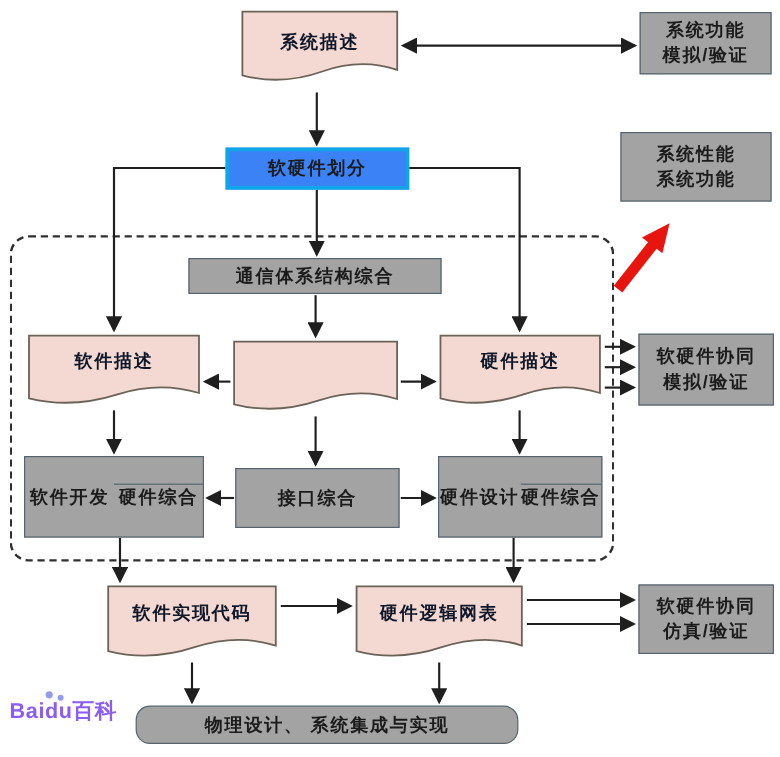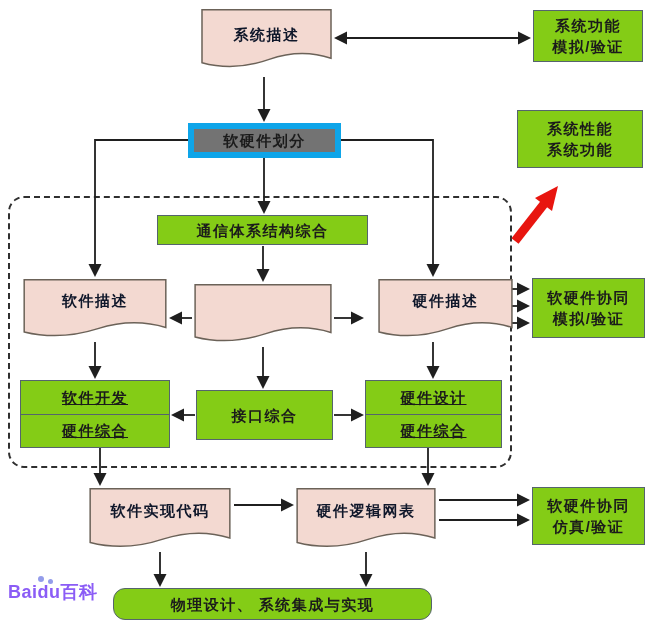--- a/index.html
+++ b/index.html
@@ -1,24 +1,24 @@
 <!DOCTYPE html>
 <html><head>
 <meta charset="utf-8">
 <style>
   html,body{margin:0;padding:0;background:#ffffff;}
   body{font-family:"Liberation Sans","DejaVu Sans",sans-serif;}
   .canvas{position:relative;width:650px;height:631px;background:#ffffff;overflow:hidden;}
 
   .node{position:absolute;box-sizing:border-box;display:flex;align-items:center;justify-content:center;
         text-align:center;font-size:15px;font-weight:600;color:#1b1b1b;letter-spacing:1.5px;line-height:21px;}
-  .box-blue{background:#84cc16;border:1px solid #55646d;}
-  .box-pink{background:#737373;border:6px solid #0ea5e9;}
+  .box-blue{background:#a3a3a3;border:1px solid #55646d;}
+  .box-pink{background:#3b82f6;border:3px solid #0ea5e9;}
   .two-line{flex-direction:column;}
-  .split{flex-direction:column;padding:0;text-decoration:underline;}
+  .split{flex-direction:row;padding:0;}
   .split .row{flex:1;width:100%;display:flex;align-items:center;justify-content:center;box-sizing:border-box;}
   .split .row + .row{border-top:1px solid #55646d;}
 
   .doc{position:absolute;}
   .doc svg{position:absolute;left:0;top:0;width:100%;height:100%;}
   .doc .doc-label{position:absolute;left:0;right:0;top:18px;text-align:center;
         font-size:15px;font-weight:600;color:#0f172a;letter-spacing:1.5px;}
 
   .dashed-region{position:absolute;left:8px;top:196px;width:504px;height:272px;
         border:2px dashed #2f2f2f;border-radius:16px;box-sizing:border-box;background:transparent;z-index:1;}
@@ -107,21 +107,21 @@
     </svg>
     <div class="doc-label" style="top:14px;">软件描述</div>
   </div>
 
   <div class="doc" style="left:193px;top:283px;width:140px;height:66px;">
     <svg viewBox="0 0 100 60" preserveAspectRatio="none">
       <path d="M1.5,1.5 H98.5 V45 Q76,36 52,46 Q26,57 1.5,49 Z" fill="#f3d9d1" stroke="#6b6258" stroke-width="1.5" vector-effect="non-scaling-stroke"></path>
     </svg>
   </div>
 
-  <div class="doc" style="left:377px;top:278px;width:137px;height:66px;font-family:Liberation Mono, monospace;">
+  <div class="doc" style="left:365px;top:278px;width:137px;height:66px;font-family:Liberation Mono, monospace;">
     <svg viewBox="0 0 100 60" preserveAspectRatio="none">
       <path d="M1.5,1.5 H98.5 V45 Q76,36 52,46 Q26,57 1.5,49 Z" fill="#f3d9d1" stroke="#6b6258" stroke-width="1.5" vector-effect="non-scaling-stroke"></path>
     </svg>
     <div class="doc-label" style="top:14px;">硬件描述</div>
   </div>
 
   <div class="node box-blue split" style="left:20px;top:380px;width:150px;height:68px;">
     <div class="row">软件开发</div>
     <div class="row">硬件综合</div>
   </div>

